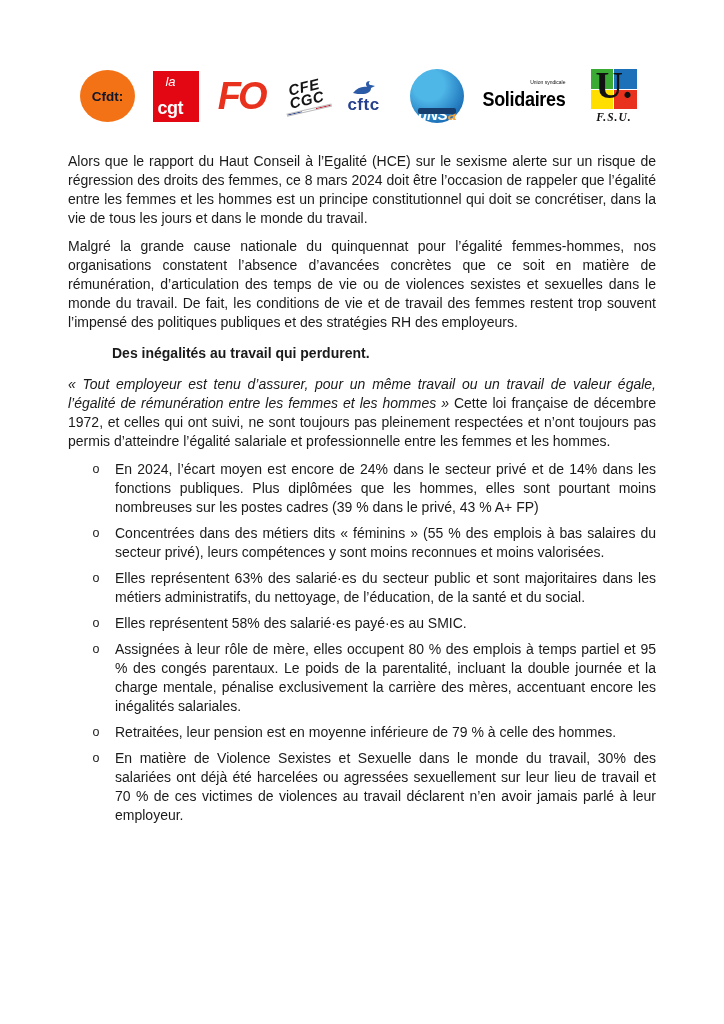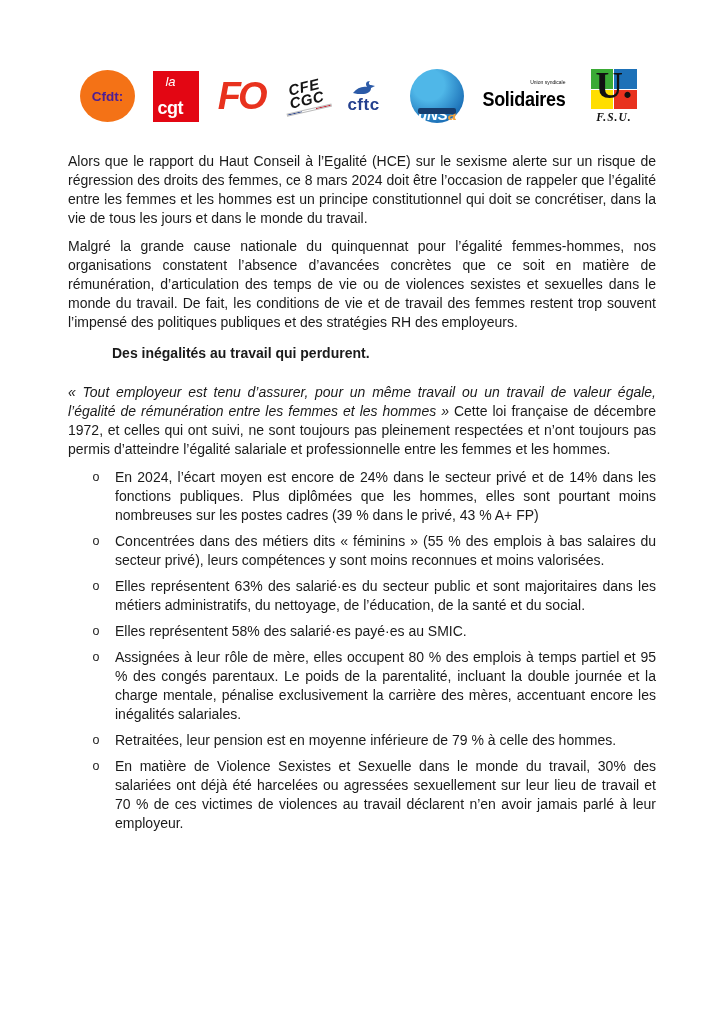--- a/index.html
+++ b/index.html
@@ -13,21 +13,21 @@
   
   .logo-bar {
     display: flex; justify-content: space-between; align-items: center;
     padding: 66px 80px 0 80px; height: 126px;
   }
   .logo { display: flex; flex-direction: column; align-items: center; justify-content: center; }
 
   .cfdt-circle {
     width: 55px; height: 52px; border-radius: 50%; background: #F47216;
     display: flex; align-items: center; justify-content: center;
-    color: #4c1d95; font-weight: 700; font-size: 13.5px;
+    color: #0f172a; font-weight: 700; font-size: 13.5px;
   }
   .cgt-box {
     width: 46px; height: 51px; background: #E30613; position: relative; color: #fff;
   }
   .cgt-la { position: absolute; top: 3px; left: 12px; font-style: italic; font-size: 13px; }
   .cgt-main { position: absolute; bottom: 3px; left: 4px; font-weight: 700; font-size: 18px; letter-spacing: -0.5px; }
   .fo-text {
     font-size: 38px; font-weight: 800; font-style: italic; color: #E8321E;
     letter-spacing: -3px; line-height: 1;
   }
@@ -62,21 +62,21 @@
 
   
   .title-block { text-align: center; }
   h1.doc-title { margin: 34px 0 0; font-size: 16px; font-weight: 700; }
   h2.doc-subtitle { margin: 14px 0 0; font-size: 16px; font-weight: 700; }
   .u-underline { border-bottom: 2px solid #7B52AE; padding-bottom: 1px; }
 
   
   .doc-body { padding: 26px 68px 0 68px; }
   .doc-body p { margin: 0 0 9px; font-size: 14px; line-height: 19px; text-align: justify; }
-  .subhead { font-weight: 700; text-align: right; margin: 12px 0 20px !important; padding-left: 44px; }
+  .subhead { font-weight: 700; text-align: right; margin: 12px 0 12px !important; padding-left: 44px; }
   .quote-italic { font-style: italic; }
 
   ul.bullet-list { list-style: none; margin: 3px 0 0; padding: 0; }
   ul.bullet-list li { display: flex; margin-bottom: 7px; }
   .bullet-marker { flex: none; width: 12px; margin-left: 22px; font-size: 12.5px; line-height: 19px; text-align: center; color: #1a1a1a; }
   .bullet-text { flex: 1; margin-left: 13px; font-size: 14px; line-height: 19px; text-align: justify; }
 </style>
 </head>
 <body>
 

